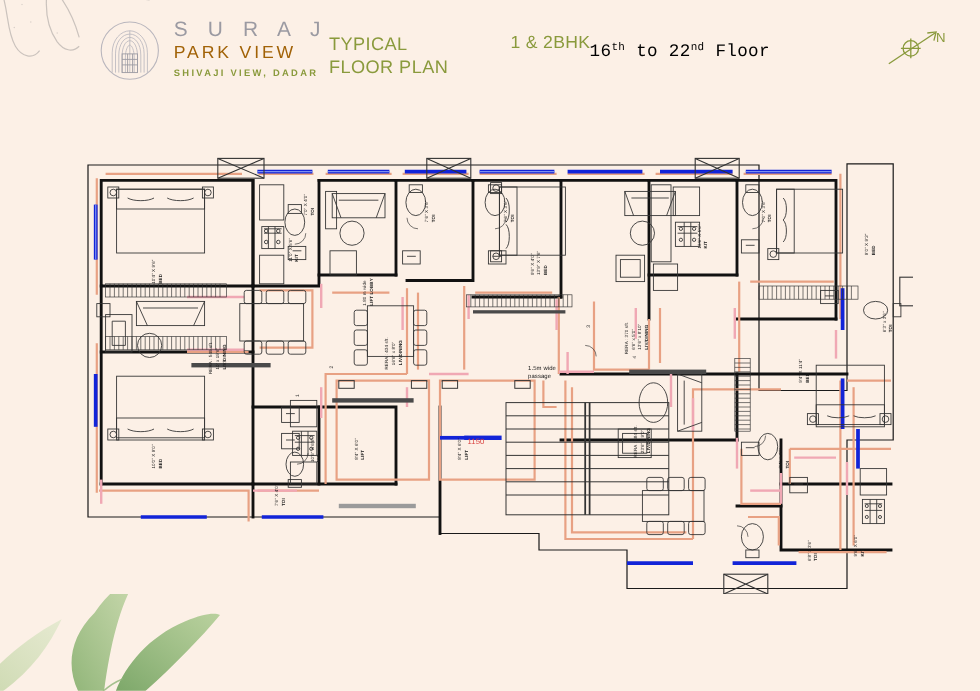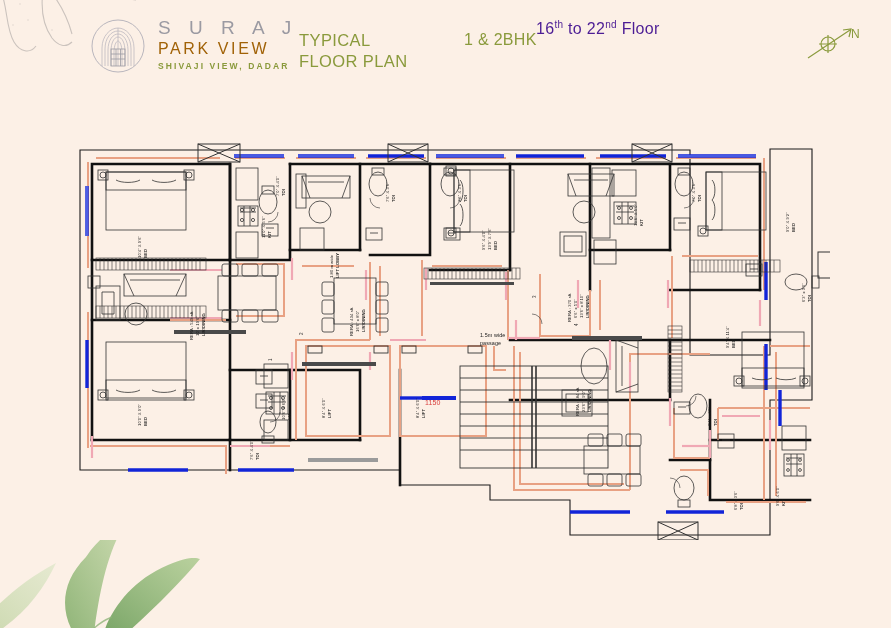--- a/index.html
+++ b/index.html
@@ -18,21 +18,21 @@
   
   .brand{position:absolute;left:90px;top:18px;display:flex;align-items:flex-start;gap:12px;}
   .brand-mark{width:56px;height:56px;flex:0 0 56px;}
   .brand-text{display:flex;flex-direction:column;line-height:1;}
   .brand-l1{font-size:19px;letter-spacing:6.5px;color:#9b9aa2;font-weight:400;}
   .brand-l2{font-size:16px;letter-spacing:2.6px;color:#a16207;font-weight:400;margin-top:4px;}
   .brand-l3{font-size:8.5px;letter-spacing:2.1px;color:#8a9a3c;font-weight:700;margin-top:5px;}
 
   .hdr-title{position:absolute;left:299px;top:30px;color:#8a9a3c;font-size:16.5px;line-height:21px;letter-spacing:.4px;}
   .hdr-bhk{position:absolute;left:464px;top:31px;color:#8a9a3c;font-size:16px;letter-spacing:.3px;}
-  .hdr-floor{position:absolute;left:536px;top:19px;color:#4c1d95;font-size:16px;letter-spacing:.3px;}
+  .hdr-floor{position:absolute;left:536px;top:38px;color:#000000;font-size:16px;letter-spacing:.3px;font-family:Liberation Mono, monospace;}
   .hdr-floor sup{font-size:10px;}
   .compass{position:absolute;left:806px;top:22px;width:66px;height:40px;}
   .compass-n{position:absolute;left:851px;top:27px;color:#8a9a3c;font-size:12px;}
 
   
   .plan{position:absolute;left:70px;top:140px;width:760px;height:400px;}
   .plan svg{display:block;}
 
   
   .lbl{position:absolute;font-family:"Liberation Sans", sans-serif;color:#1a1a1a;

